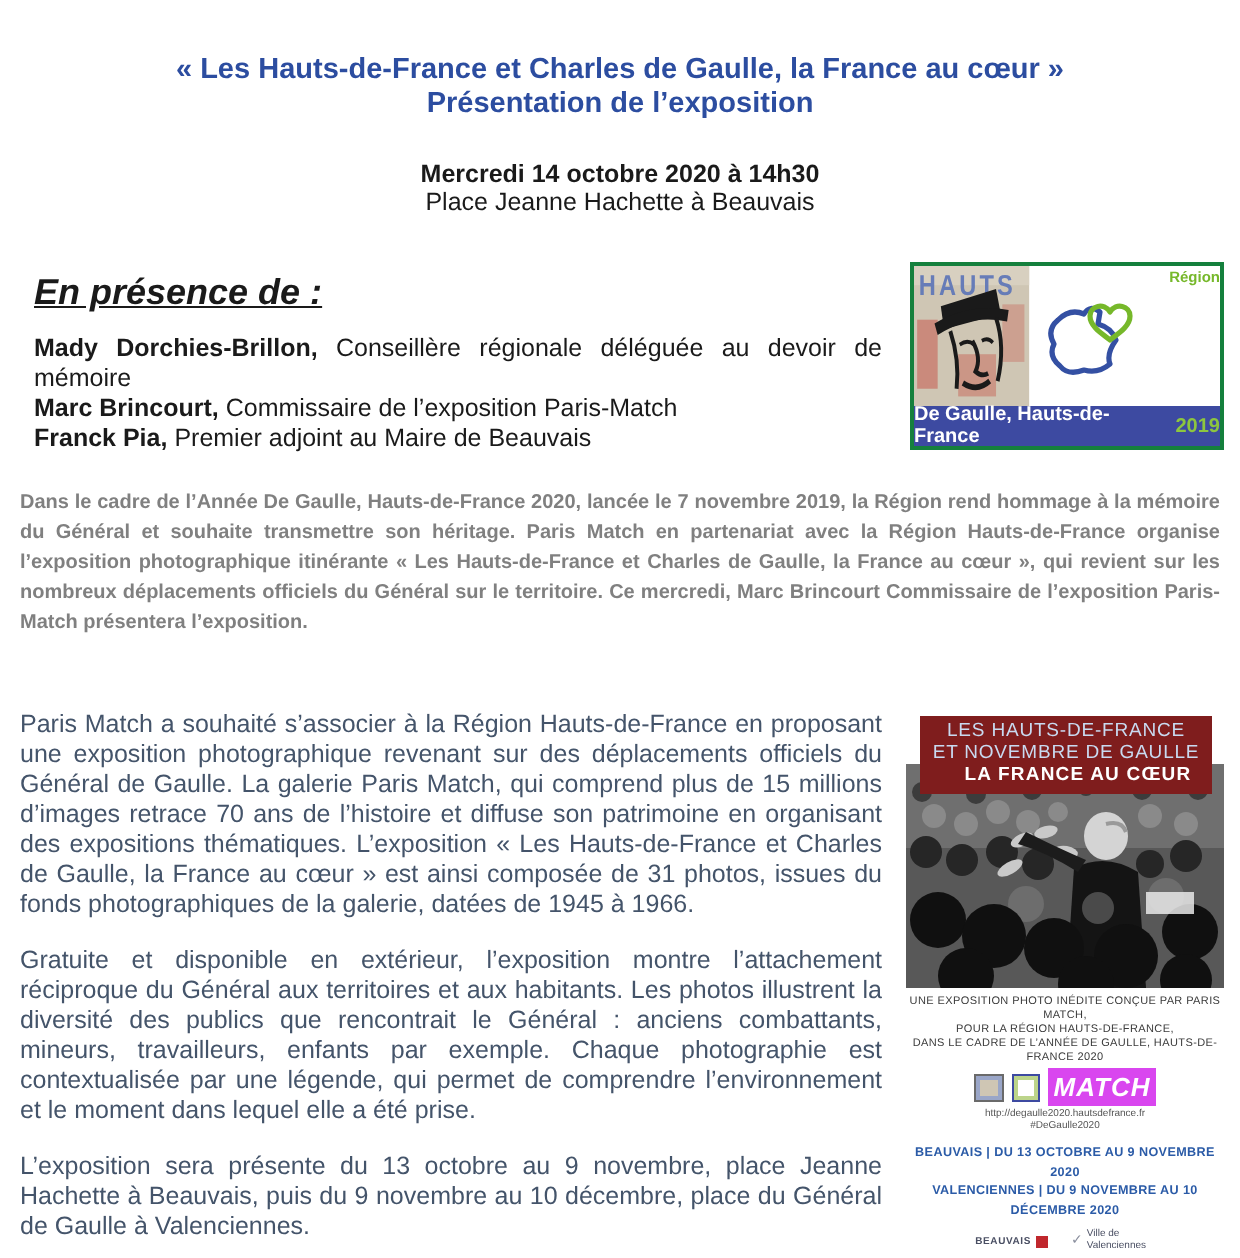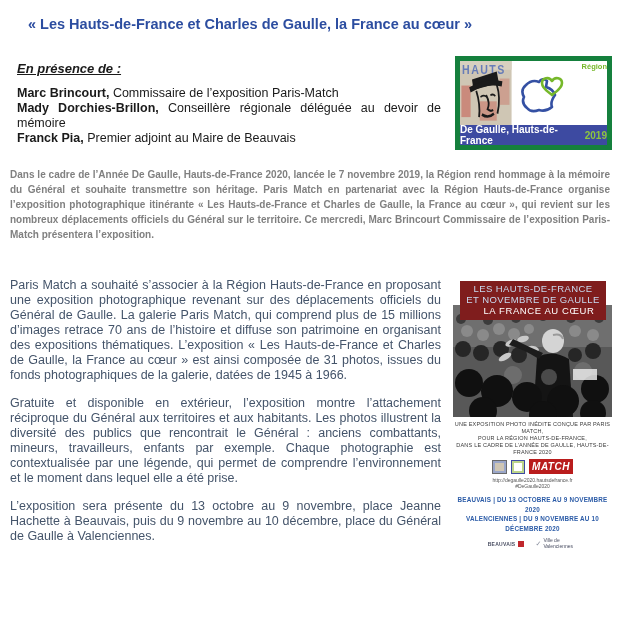--- a/index.html
+++ b/index.html
@@ -1,38 +1,38 @@
 <!DOCTYPE html>
 <html><head>
 <meta charset="utf-8">
 <style>
   html,body { margin:0; padding:0; }
   body {
     width:620px; height:629px; background:#ffffff; overflow:hidden;
     font-family:"Liberation Sans","DejaVu Sans",sans-serif; color:#1a1a1a;
   }
   .title {
-    margin:16px 28px 0; color:#2c4da0;
+    margin:27px 28px 0; text-align:center; color:#2c4da0;
     font-size:14.5px; font-weight:bold; line-height:17px;
   }
   .dateblock { margin-top:19px; text-align:center; font-size:12.5px; line-height:14px; }
   .date-line { font-weight:bold; }
 
   .row1 { display:flex; margin:23px 8px 0 17px; }
   .presence { flex:1; padding-right:14px; }
   .presence-heading {
     font-weight:bold; font-style:italic; text-decoration:underline;
-    font-size:13px; margin:5px 0 10px;
+    font-size:18px; margin:5px 0 10px;
   }
   .attendee { margin:0; font-size:12.5px; line-height:15px; text-align:justify; }
   .attendee-name { font-weight:bold; }
 
   
   .badge { width:157px; height:94px; flex:none; box-sizing:border-box;
-           border:5px solid #15803d; display:flex; flex-direction:column; }
+           border:2px solid #15803d; display:flex; flex-direction:column; }
   .badge-top { flex:1; display:flex; min-height:0; }
   .badge-caricature { width:73px; height:100%; display:block; }
   .badge-region { flex:1; background:#fff; display:flex; flex-direction:row;
                   align-items:center; justify-content:center; padding-top:1px; }
   .region-label { color:#76b82a; font-size:7.5px; font-weight:bold; align-self:flex-start; margin-left:10px; }
   .region-name { color:#223a8f; font-size:9.5px; font-weight:bold; align-self:flex-start; margin-left:10px; }
   .badge-banner { height:20px; background:#3d4aa1; color:#fff; font-weight:bold;
                   font-size:10px; display:flex; align-items:center; justify-content:center; gap:4px; }
   .badge-year { color:#8dc63f; }
 
@@ -44,63 +44,66 @@
   .row2 { display:flex; margin:36px 8px 0 10px; }
   .leftcol { flex:1; padding-right:12px; color:#44546a; font-size:12.5px;
              line-height:15px; text-align:justify; }
   .leftcol p { margin:0 0 13px; }
 
   
   .poster { width:159px; flex:none; position:relative; margin-top:3px; }
   .poster-band { position:absolute; left:7px; right:6px; top:0; background:#7f1d1d;
                  text-align:center; padding:3px 0 4px; z-index:2; }
   .poster-band .l { color:#c9daf0; font-size:9.5px; line-height:10.5px; letter-spacing:0.4px; }
-  .poster-band .l3 { color:#ffffff; font-weight:normal; font-size:9.5px; line-height:11px; letter-spacing:0.6px;padding-left:12px; }
+  .poster-band .l3 { color:#ffffff; font-weight:bold; font-size:9.5px; line-height:11px; letter-spacing:0.6px;padding-left:12px; }
   .poster-photo { margin-top:24px; width:159px; height:112px; display:block; }
   .poster-caption { text-align:center; font-size:5.5px; line-height:7px; color:#3a3a3a;
                     margin-top:4px; letter-spacing:0.2px; }
   .poster-logos { display:flex; justify-content:center; align-items:center; gap:4px; margin-top:3px; height:15px; }
   .mini-thumb { width:13px; height:12px; background:#cfc6b4; border:1px solid #6a6a6a;
                 box-shadow:inset 0 0 0 2px #9aa6c8; display:inline-block; }
   .mini-thumb2 { width:12px; height:12px; background:#fff; border:1px solid #3d4aa1;
                  box-shadow:inset 0 0 0 2px #bcd48a; display:inline-block; }
-  .match { background:#b91c1c; color:#fff; font-weight:bold; font-style:italic;
-           font-size:10px; padding:2px 3px; letter-spacing:0.5px; }
+  .match { background:#d946ef; color:#fff; font-weight:bold; font-style:italic;
+           font-size:13px; padding:2px 3px; letter-spacing:0.5px; }
   .poster-url { text-align:center; font-size:5px; color:#555; line-height:6px; margin-top:3px; }
   .poster-dates { text-align:center; color:#2b5ba7; font-weight:bold; font-size:6.3px;
                   line-height:9.5px; margin-top:6px; letter-spacing:0.2px; }
   .poster-cities { display:flex; justify-content:center; gap:12px; margin-top:5px; align-items:center; }
   .citylogo { display:flex; align-items:center; gap:2px; font-size:5px; color:#4a4f63; }
   .city-text { font-weight:bold; letter-spacing:0.3px; }
   .red-sq { width:6px; height:6px; background:#c0272d; display:inline-block; }
   .v-mark { color:#8a8f9e; font-size:7px; line-height:7px; }
   .city-text2 { max-width:34px; line-height:5.5px; }
 </style>
 </head>
 <body>
 
 <div class="page">
 
   <div class="title">
     <div>« Les Hauts-de-France et Charles de Gaulle, la France au cœur »</div>
+    <div>Présentation de l’exposition</div>
   </div>
 
   <div class="dateblock">
+    <div class="date-line">Mercredi 14 octobre 2020 à 14h30</div>
+    <div>Place Jeanne Hachette à Beauvais</div>
   </div>
 
   <div class="row1">
     <div class="presence">
       <p class="presence-heading">En présence de :</p>
       <p class="attendee">
+        <span class="attendee-name">Mady Dorchies-Brillon,</span>
+        <span>Conseillère régionale déléguée au devoir de mémoire</span>
+      </p>
+      <p class="attendee">
         <span class="attendee-name">Marc Brincourt,</span>
         <span>Commissaire de l’exposition Paris-Match</span>
-      </p>
-      <p class="attendee">
-        <span class="attendee-name">Mady Dorchies-Brillon,</span>
-        <span>Conseillère régionale déléguée au devoir de mémoire</span>
       </p>
       <p class="attendee">
         <span class="attendee-name">Franck Pia,</span>
         <span>Premier adjoint au Maire de Beauvais</span>
       </p>
     </div>
 
     <div class="badge">
       <div class="badge-top">
         <svg class="badge-caricature" viewBox="0 0 73 73" xmlns="http://www.w3.org/2000/svg" preserveAspectRatio="none">

